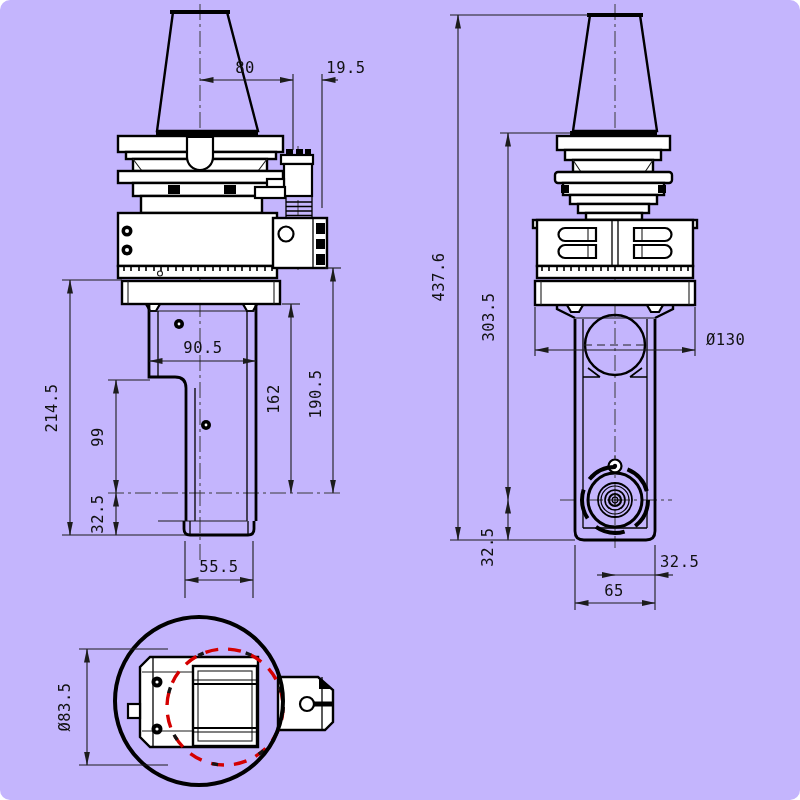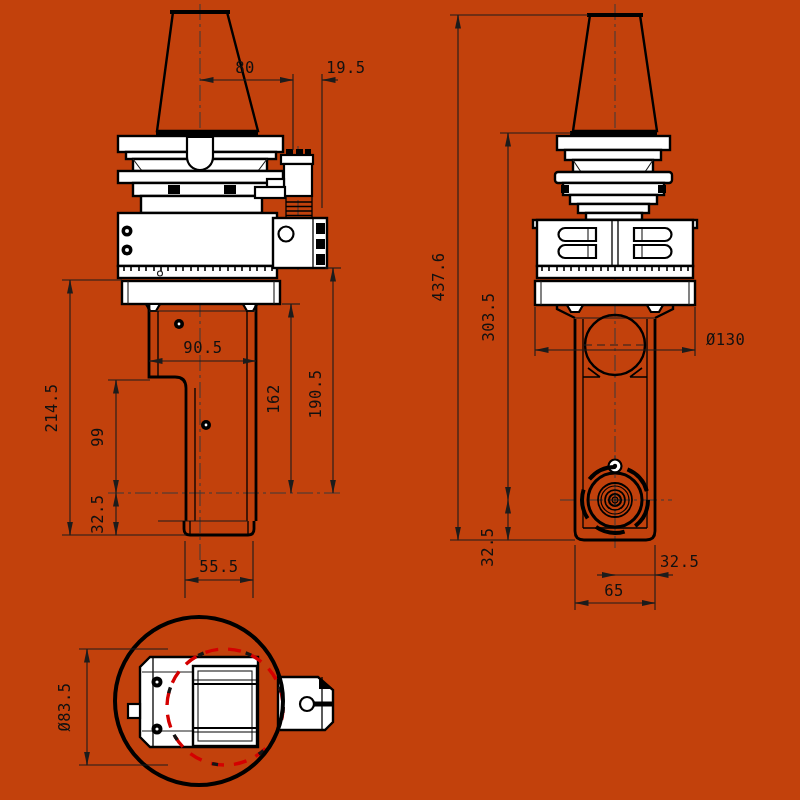--- a/index.html
+++ b/index.html
@@ -1,16 +1,16 @@
 <!DOCTYPE html>
 <html><head>
 <meta charset="utf-8">
 <style>
   html,body{margin:0;padding:0;background:#ffffff;}
-  .stage{width:800px;height:800px;position:relative;background:#c2410c;font-family:"DejaVu Sans Mono",monospace;}
+  .stage{width:800px;height:800px;position:relative;background:#c4b5fd;font-family:"DejaVu Sans Mono",monospace;border-radius:10px;}
   svg{display:block;}
   .ol  {fill:none;stroke:#000;stroke-width:2.4;stroke-linejoin:miter;}
   .ol2 {fill:none;stroke:#000;stroke-width:2.8;}
   .fw  {fill:#fff;stroke:#000;stroke-width:2.4;}
   .fw2 {fill:#fff;stroke:#000;stroke-width:2.2;}
   .fb  {fill:#000;stroke:none;}
   .tn  {fill:none;stroke:#1c1c1c;stroke-width:1.1;}
   .md  {fill:none;stroke:#000;stroke-width:1.6;}
   .in  {fill:none;stroke:#000;stroke-width:1.3;}
   .cl  {fill:none;stroke:#3a3a3a;stroke-width:1;stroke-dasharray:16 4 3 4;}

